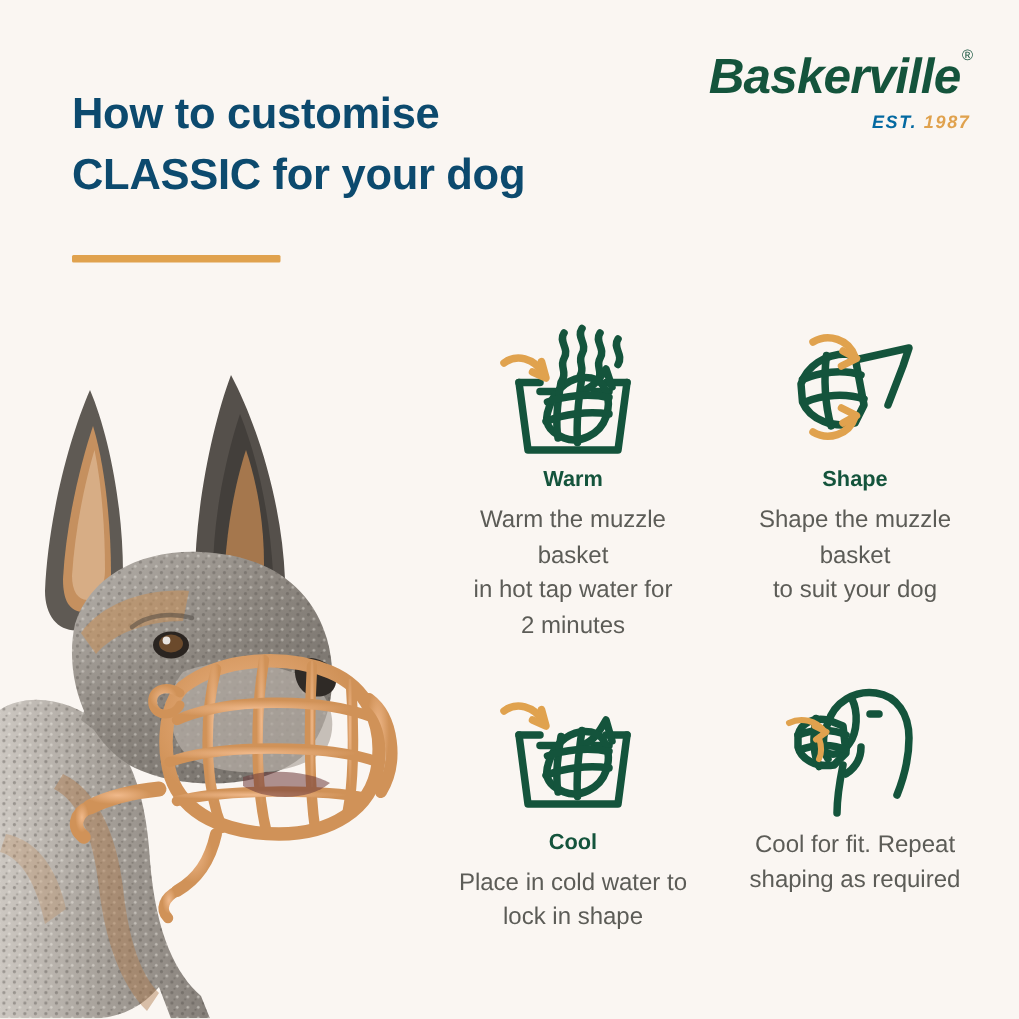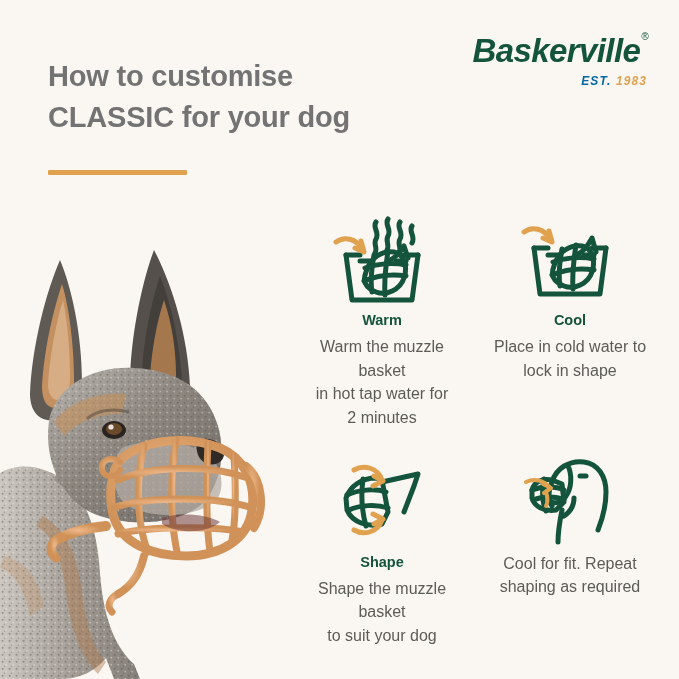--- a/index.html
+++ b/index.html
@@ -20,21 +20,21 @@
     height: 679px;
     background: #faf6f2;
     overflow: hidden;
   }
 
   
   .headline {
     position: absolute;
     left: 48px;
     top: 56px;
-    color: #737373;
+    color: #0c4a6e;
     font-size: 29px;
     font-weight: bold;
     line-height: 1.42;
     letter-spacing: -0.2px;
     white-space: pre-line;
   }
   .rule {
     position: absolute;
     left: 48px;
     top: 170px;
@@ -128,21 +128,21 @@
 <div class="page">
 
   <div class="headline">How to customise
 CLASSIC for your dog</div>
   <div class="rule"></div>
 
   <div class="logo">
     <div class="logo-word"><span>Baskerville</span><span class="logo-reg">®</span></div>
     <div class="logo-est">
       <span class="est">EST.</span>
-      <span class="year">1983</span>
+      <span class="year">1987</span>
     </div>
   </div>
 
   <div class="dog-photo">
     <svg width="300" height="453" viewBox="0 0 300 453" xmlns="http://www.w3.org/2000/svg">
       <defs>
         <linearGradient id="coatG" x1="0" y1="0" x2="1" y2="1">
           <stop offset="0%" stop-color="#b9b4ae"></stop>
           <stop offset="45%" stop-color="#8d8780"></stop>
           <stop offset="100%" stop-color="#6f6a64"></stop>
@@ -276,20 +276,46 @@
         </svg>
       </div>
       <div class="step-title">Warm</div>
       <div class="step-desc">Warm the muzzle basket
 in hot tap water for
 2 minutes</div>
     </div>
 
     <div class="step">
       <div class="step-icon">
+        <svg width="104" height="100" viewBox="0 0 104 100" xmlns="http://www.w3.org/2000/svg" fill="none" stroke="#14543c" stroke-width="5" stroke-linecap="round" stroke-linejoin="round">
+
+          <g>
+            <path d="M16 48 C 20 36, 32 28, 46 28 L 52 30 L 58 62 L 52 74 C 38 78, 22 72, 17 60 Z"></path>
+            <path d="M33 29 C 31 44, 32 62, 36 76"></path>
+            <path d="M17 45 C 28 40, 44 38, 56 42"></path>
+            <path d="M19 60 C 30 55, 46 54, 58 58"></path>
+
+            <path d="M52 32 L 88 24 L 84 36 L 74 62"></path>
+          </g>
+
+          <g stroke="#e0a24e" stroke-width="5">
+            <path d="M24 20 C 34 14, 48 18, 52 30"></path>
+            <path d="M44 26 L 53 31 L 43 36"></path>
+            <path d="M24 80 C 34 86, 48 82, 52 70"></path>
+            <path d="M44 74 L 53 69 L 43 64"></path>
+          </g>
+        </svg>
+      </div>
+      <div class="step-title">Shape</div>
+      <div class="step-desc">Shape the muzzle basket
+to suit your dog</div>
+    </div>
+
+    <div class="step">
+      <div class="step-icon">
         <svg width="104" height="92" viewBox="0 0 104 92" xmlns="http://www.w3.org/2000/svg" fill="none" stroke="#14543c" stroke-width="5" stroke-linecap="round" stroke-linejoin="round">
 
           <path d="M16 36 L 22 82 L 82 82 L 88 36"></path>
           <path d="M16 36 L 30 36"></path>
           <path d="M74 36 L 88 36"></path>
           <path d="M30 43 L 40 43"></path>
           <path d="M66 43 L 76 43"></path>
           <path d="M58 43 C 66 40, 70 33, 74 26 L 78 40"></path>
 
           <g>
@@ -306,46 +332,20 @@
           </g>
         </svg>
       </div>
       <div class="step-title">Cool</div>
       <div class="step-desc">Place in cold water to
 lock in shape</div>
     </div>
 
     <div class="step">
       <div class="step-icon">
-        <svg width="104" height="100" viewBox="0 0 104 100" xmlns="http://www.w3.org/2000/svg" fill="none" stroke="#14543c" stroke-width="5" stroke-linecap="round" stroke-linejoin="round">
-
-          <g>
-            <path d="M16 48 C 20 36, 32 28, 46 28 L 52 30 L 58 62 L 52 74 C 38 78, 22 72, 17 60 Z"></path>
-            <path d="M33 29 C 31 44, 32 62, 36 76"></path>
-            <path d="M17 45 C 28 40, 44 38, 56 42"></path>
-            <path d="M19 60 C 30 55, 46 54, 58 58"></path>
-
-            <path d="M52 32 L 88 24 L 84 36 L 74 62"></path>
-          </g>
-
-          <g stroke="#e0a24e" stroke-width="5">
-            <path d="M24 20 C 34 14, 48 18, 52 30"></path>
-            <path d="M44 26 L 53 31 L 43 36"></path>
-            <path d="M24 80 C 34 86, 48 82, 52 70"></path>
-            <path d="M44 74 L 53 69 L 43 64"></path>
-          </g>
-        </svg>
-      </div>
-      <div class="step-title">Shape</div>
-      <div class="step-desc">Shape the muzzle basket
-to suit your dog</div>
-    </div>
-
-    <div class="step">
-      <div class="step-icon">
         <svg width="104" height="92" viewBox="0 0 104 92" xmlns="http://www.w3.org/2000/svg" fill="none" stroke="#14543c" stroke-width="5" stroke-linecap="round" stroke-linejoin="round">
 
           <g>
             <path d="M34 28 C 38 14, 52 6, 66 8 C 80 10, 88 22, 88 38 C 88 54, 84 66, 80 76"></path>
             <path d="M34 28 C 30 36, 30 46, 34 52"></path>
             <path d="M50 12 C 54 20, 54 34, 48 42 C 44 48, 38 50, 34 48"></path>
             <path d="M56 44 C 56 52, 52 58, 46 62"></path>
             <path d="M44 56 C 42 66, 40 76, 40 88"></path>
             <path d="M62 22 L 68 22"></path>
           </g>

